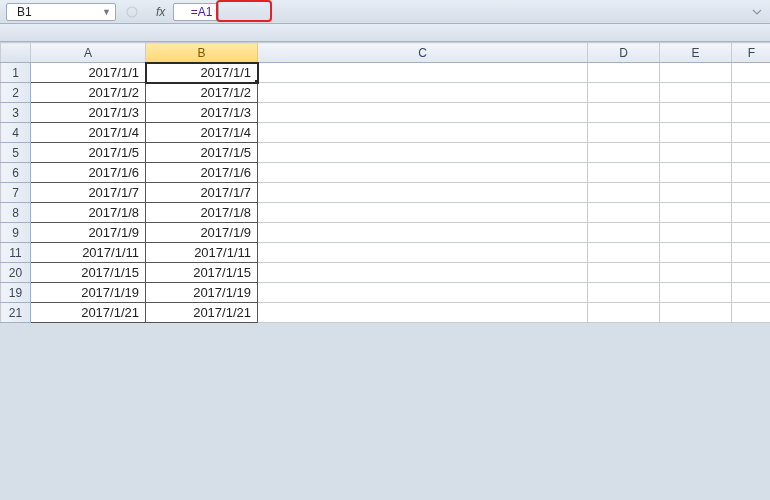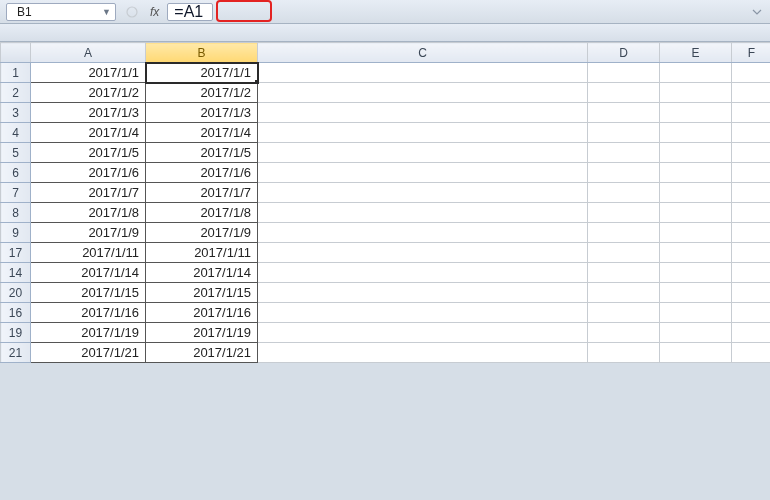--- a/index.html
+++ b/index.html
@@ -36,21 +36,21 @@
     justify-content: space-between;
   }
   .name-box-text { font-size: 12px; color: #222; }
   .name-dd {
     font-size: 9px;
     color: #6b7787;
   }
   .fn-buttons {
     display: flex;
     align-items: center;
-    gap: 8px;
+    gap: 14px;
     justify-content: flex-end;
   }
   .fn-btn {
     width: 20px; height: 18px;
     display: flex; align-items: center; justify-content: center;
     color: #9aa5b5;
   }
   .fx-label {
     font-style: italic;
     font-size: 12px;
@@ -58,23 +58,24 @@
     padding-right: 2px;
   }
   .formula-input {
     display: inline-flex;
     align-items: center;
     background: #fff;
     height: 18px;
     border: 1px solid #9eaabf;
     border-radius: 2px;
     padding: 0 6px;
-    font-size: 16px;
-    color: #0f172a;
+    font-size: 12px;
+    color: #4c1d95;
     min-width: 46px;
+    justify-content: flex-end;
   }
   .formula-highlight {
     position: absolute;
     border: 2px solid #e32322;
     border-radius: 4px;
     pointer-events: none;
   }
   .fbar-right {
     margin-left: auto;
     display: flex;
@@ -295,56 +296,38 @@
         <tr>
           <th class="rowhdr">9</th>
           <td class="bold-border">2017/1/9</td>
           <td class="bold-border">2017/1/9</td>
           <td></td>
           <td></td>
           <td></td>
           <td></td>
         </tr>
         <tr>
-          <th class="rowhdr">17</th>
+          <th class="rowhdr">11</th>
           <td class="bold-border">2017/1/11</td>
           <td class="bold-border">2017/1/11</td>
-          <td></td>
-          <td></td>
-          <td></td>
-          <td></td>
-        </tr>
-        <tr>
-          <th class="rowhdr">14</th>
-          <td class="bold-border">2017/1/14</td>
-          <td class="bold-border">2017/1/14</td>
           <td></td>
           <td></td>
           <td></td>
           <td></td>
         </tr>
         <tr>
           <th class="rowhdr">20</th>
           <td class="bold-border">2017/1/15</td>
           <td class="bold-border">2017/1/15</td>
           <td></td>
           <td></td>
           <td></td>
           <td></td>
         </tr>
         <tr>
-          <th class="rowhdr">16</th>
-          <td class="bold-border">2017/1/16</td>
-          <td class="bold-border">2017/1/16</td>
-          <td></td>
-          <td></td>
-          <td></td>
-          <td></td>
-        </tr>
-        <tr>
           <th class="rowhdr">19</th>
           <td class="bold-border">2017/1/19</td>
           <td class="bold-border">2017/1/19</td>
           <td></td>
           <td></td>
           <td></td>
           <td></td>
         </tr>
         <tr>
           <th class="rowhdr">21</th>

